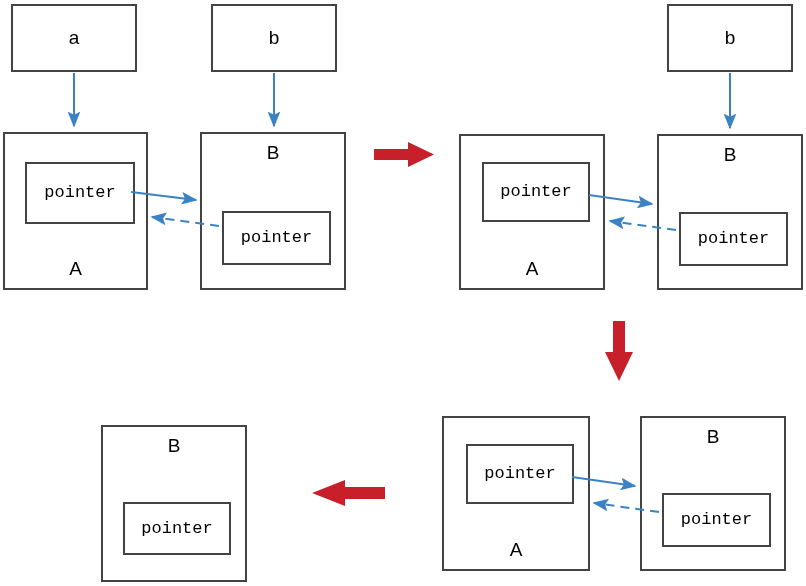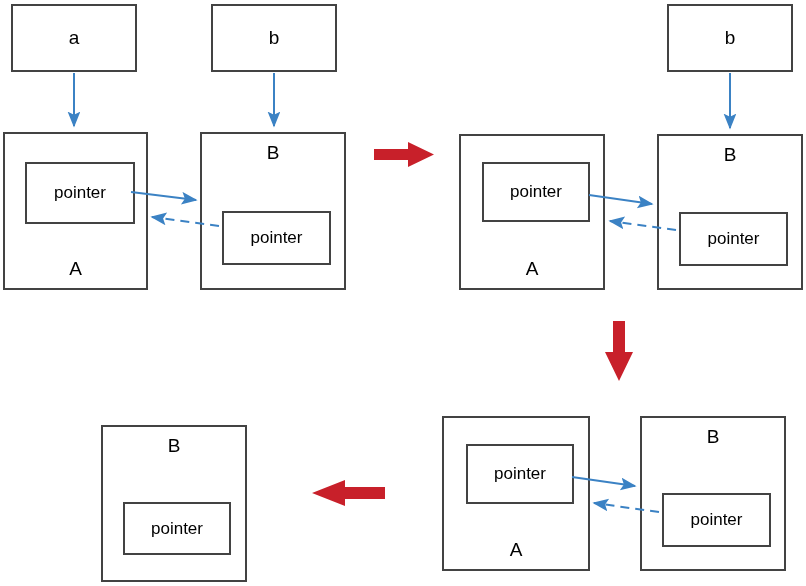--- a/index.html
+++ b/index.html
@@ -48,20 +48,21 @@
     position: absolute;
     left: 0;
     right: 0;
     top: 50%;
     transform: translateY(-50%);
     text-align: center;
     color: #000000;
     font-size: 17px;
     line-height: 20px;
     white-space: nowrap;
+    font-family: Liberation Mono, monospace;
   }
   svg.overlay {
     position: absolute;
     left: 0;
     top: 0;
     width: 806px;
     height: 586px;
     pointer-events: none;
   }
   svg.overlay * { pointer-events: auto; }

